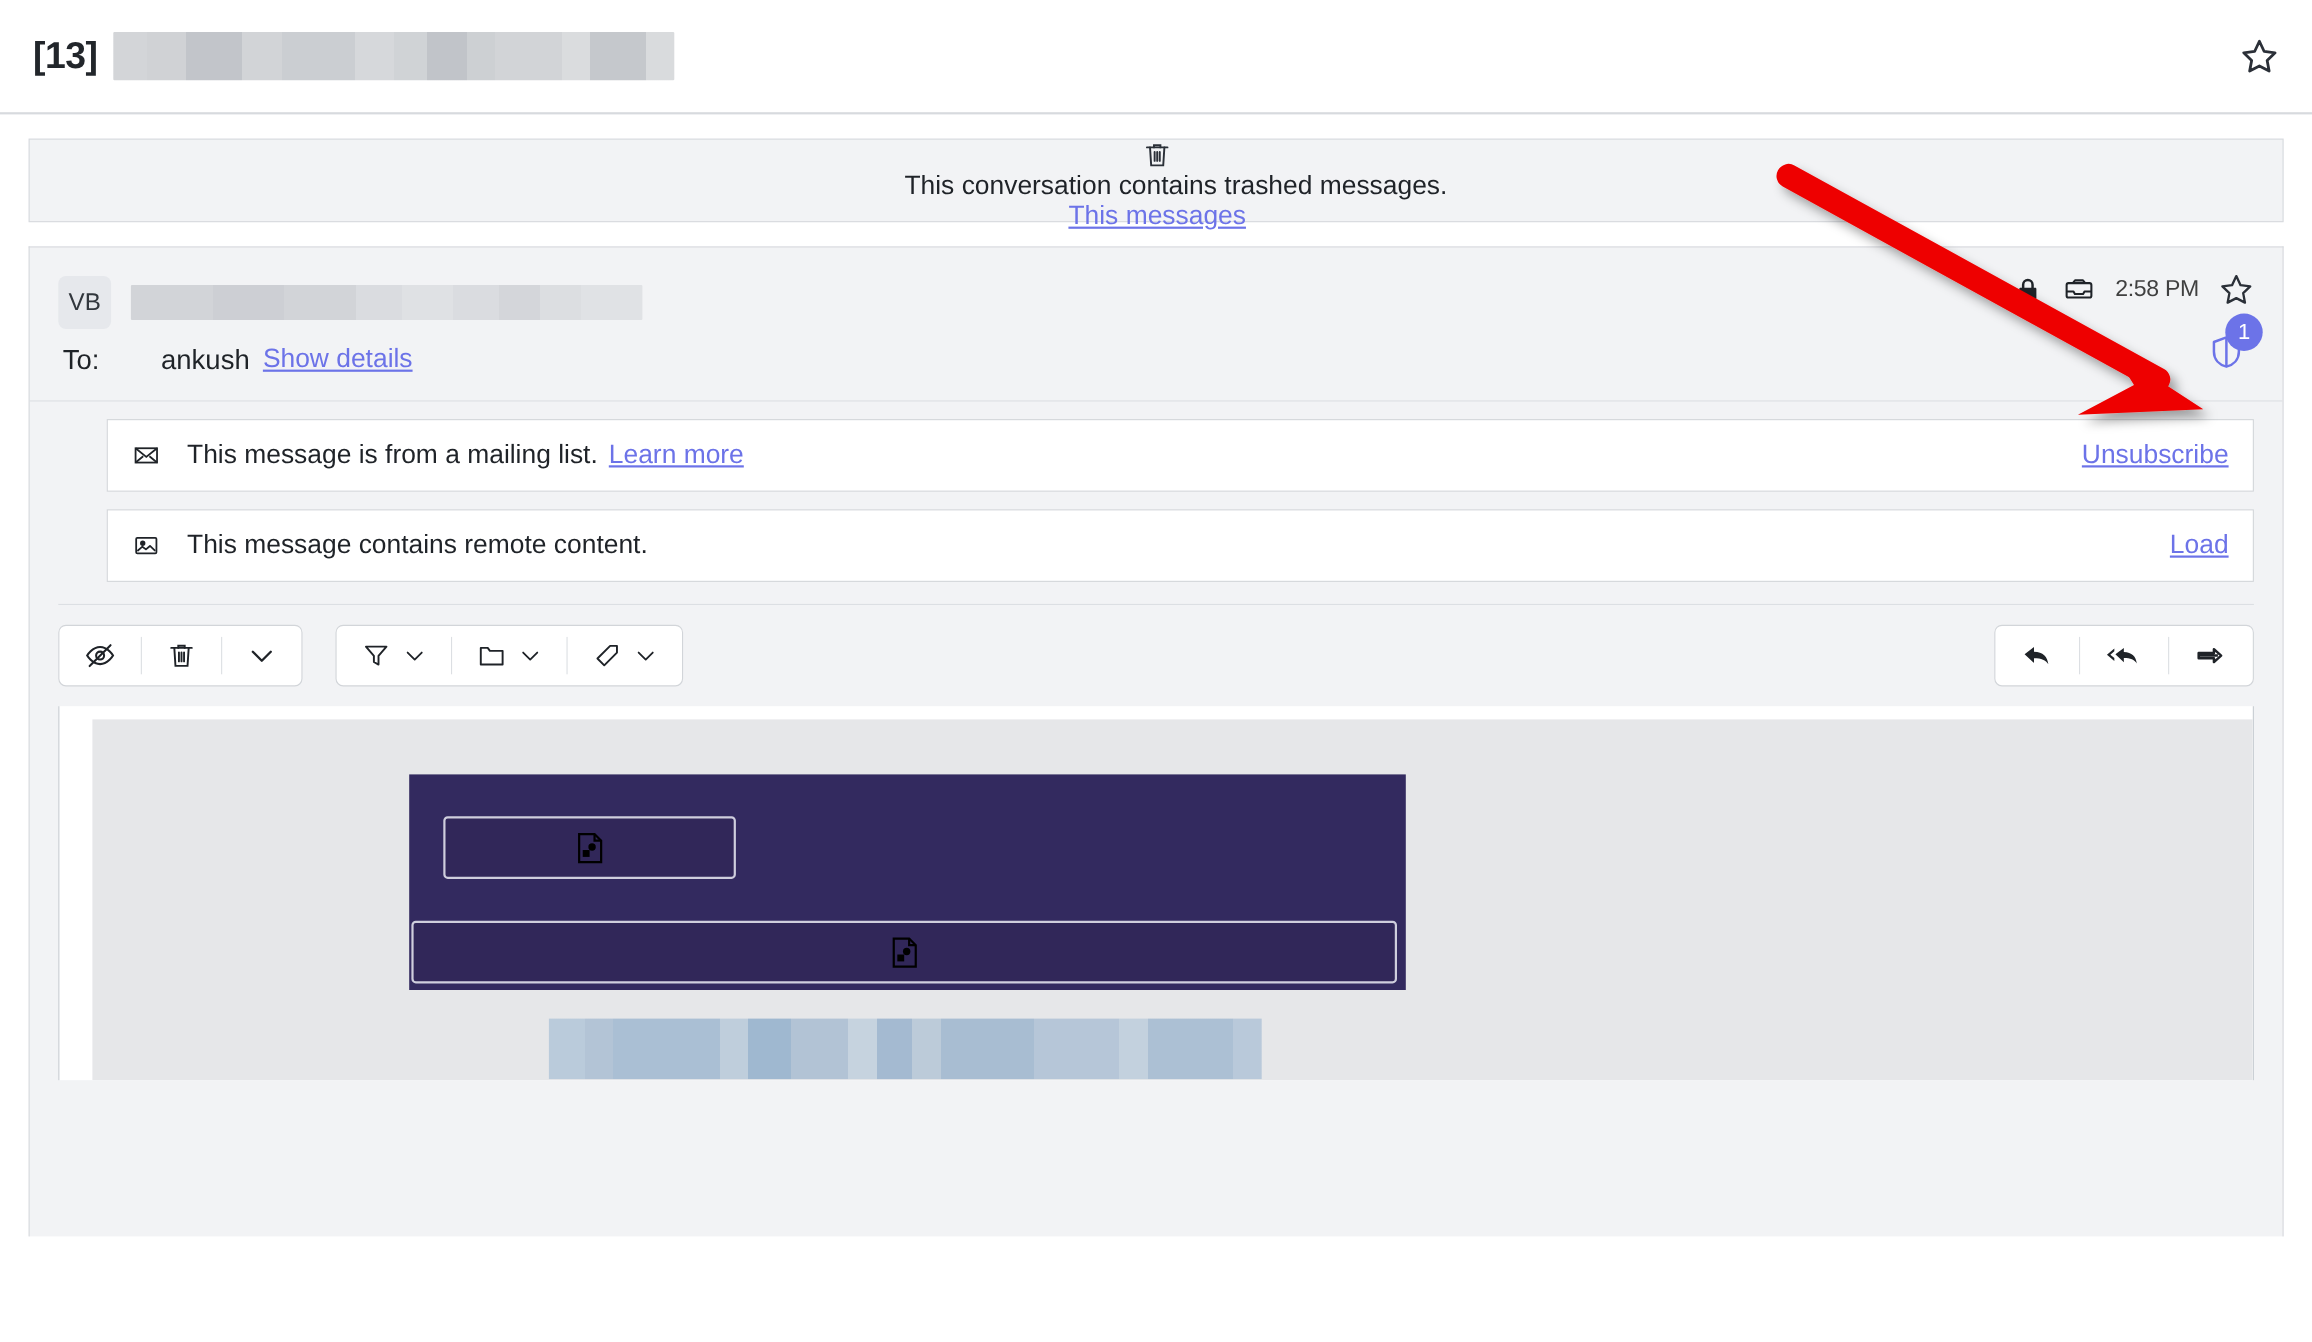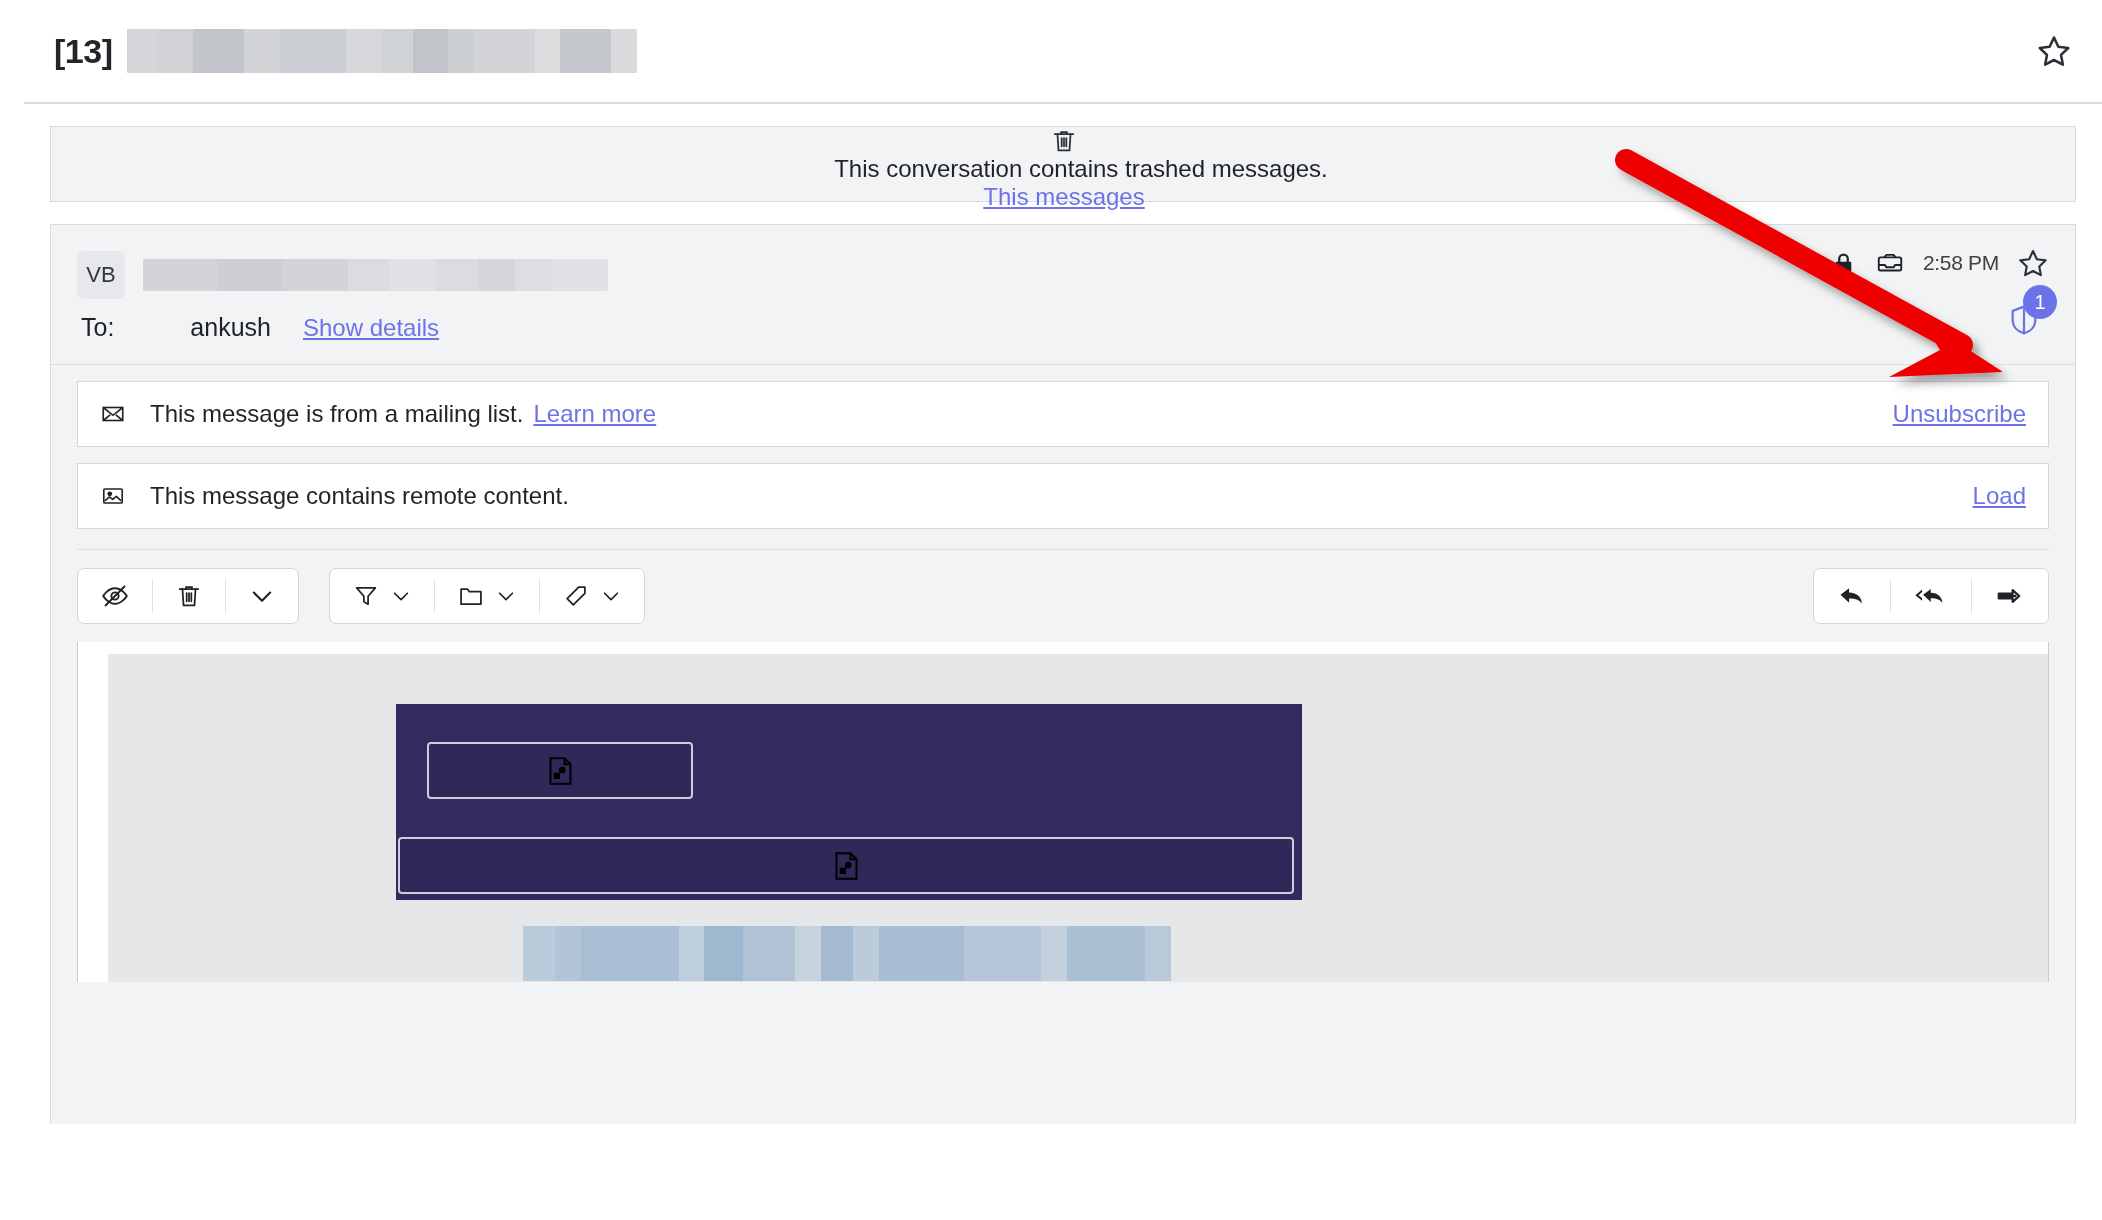--- a/index.html
+++ b/index.html
@@ -2,21 +2,21 @@
 <html><head>
 <meta charset="utf-8">
 <style>
   * { box-sizing: border-box; margin: 0; padding: 0; }
   html, body {
     width: 2102px; height: 1220px;
     background: #ffffff;
     font-family: "Liberation Sans", sans-serif;
     overflow: hidden;
   }
-  .app { position: relative; width: 2102px; height: 1220px; background:#fff;padding-left:24px; }
+  .app { position: relative; width: 2102px; height: 1220px; background:#fff; }
 
   
   .conv-header {
     position: relative;
     height: 104px;
     border-bottom: 2px solid #d7dade;
     display: flex;
     align-items: center;
     padding: 0 26px 0 30px;
   }
@@ -127,35 +127,36 @@
   .shield-wrap {
     position: absolute; right: 34px; top: 78px;
   }
   .badge {
     position: absolute; right: -16px; top: -18px;
     width: 34px; height: 34px; border-radius: 50%;
     background: #6c73e8; color: #fff;
     font-size: 20px; display:flex; align-items:center; justify-content:center;
   }
   .to-row {
-    display: flex; align-items: center;
+    display: flex; 
     padding: 10px 26px 22px 30px;
-    gap: 32px;
+    gap: 12px;
     border-bottom: 1px solid #dcdfe3;
   }
   .to-label { font-size: 25px; color: #1f2328; }
   .to-value { font-size: 25px; color: #1f2328; margin-left: 44px; }
 
   
   .strip-wrap { padding: 16px 26px 0 26px; }
   .strip {
     height: 66px; background: #ffffff;
     border: 1px solid #d2d5d9;
     display: flex; align-items: center;
     padding: 0 22px 0 22px;
+    margin-left: 44px;
   }
   .strip .txt { font-size: 24px; color: #1f2328; margin-left: 24px; }
   .strip .spacer { flex: 1; }
 
   
   .toolbar {
     margin: 20px 26px 0 26px;
     display: flex; align-items: center;
     border-top: 1px solid #dcdfe3;
     padding-top: 18px;

